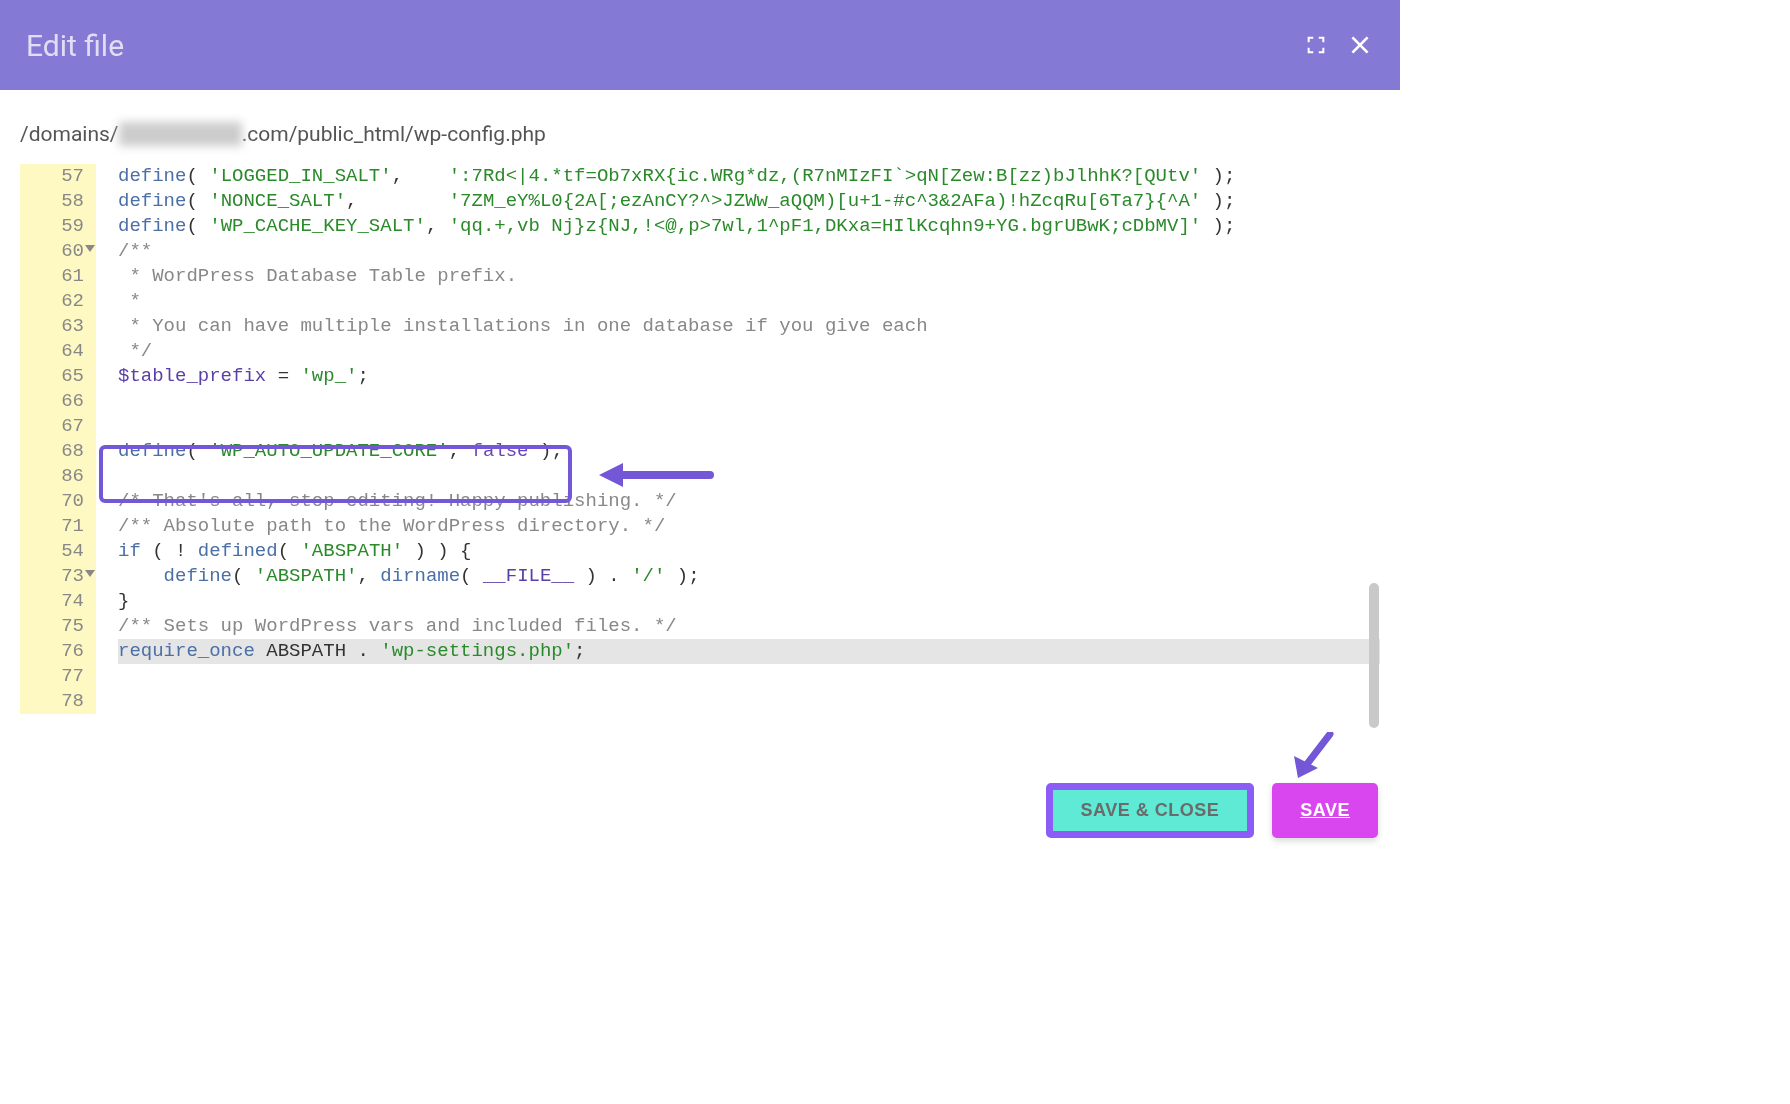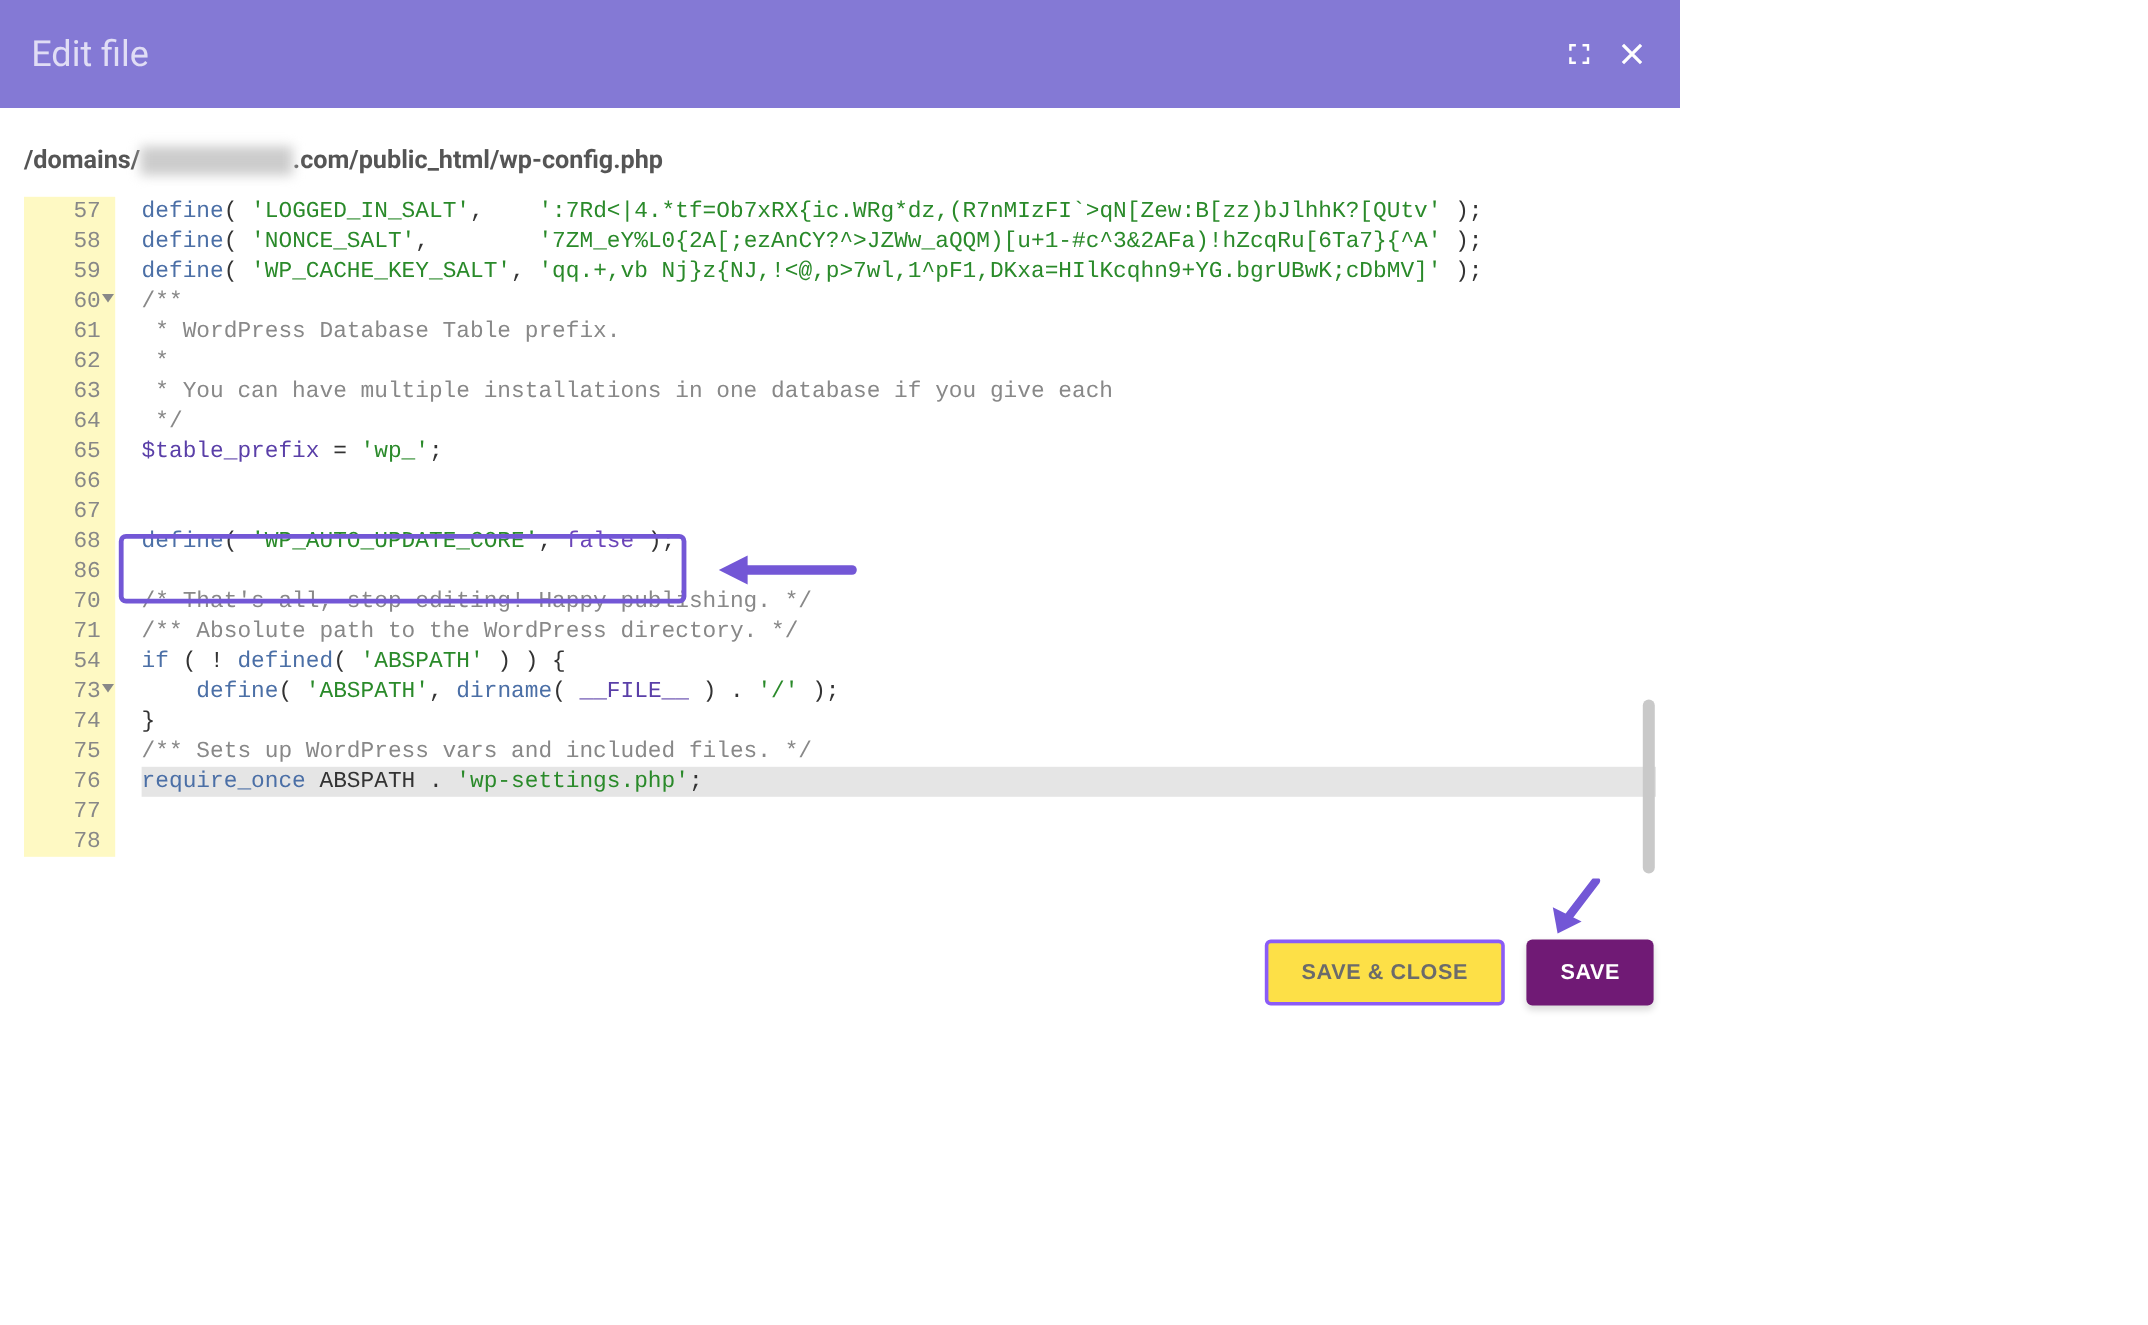--- a/index.html
+++ b/index.html
@@ -27,21 +27,21 @@
   .header-icons { display: flex; gap: 16px; align-items: center; }
   .icon-btn {
     width: 28px; height: 28px;
     color: #fff;
     cursor: pointer;
     display: flex; align-items: center; justify-content: center;
   }
   .breadcrumb {
     padding: 32px 20px 18px 20px;
     font-size: 21px;
-    font-weight: 700;
+    font-weight: 400;
     color: #555;
     display: flex;
     align-items: flex-start;
   }
   .blur-span {
     filter: blur(5px);
     background: #ccc;
     color: transparent;
     user-select: none;
     padding: 0 2px;
@@ -118,28 +118,29 @@
     padding: 0 28px;
     font-size: 18px;
     font-weight: 600;
     letter-spacing: 0.5px;
     border-radius: 5px;
     border: none;
     cursor: pointer;
     display: flex; align-items: center; justify-content: center;
   }
   .btn-secondary {
-    background: #fde047;
+    background: #5eead4;
     color: #6b6b6b;
-    border: 3px solid #8b5cf6;
+    border: 7px solid #8b5cf6;
   }
   .btn-primary {
-    background: #701a75;
+    background: #d946ef;
     color: #fff;
     box-shadow: 0 3px 6px rgba(0,0,0,0.15);
+    text-decoration: underline;
   }
   .line-active { background: #e5e5e5; }
 </style>
 </head>
 <body>
 
 <div class="modal-header">
   <div class="modal-title">Edit file</div>
   <div class="header-icons">
     <div class="icon-btn">

